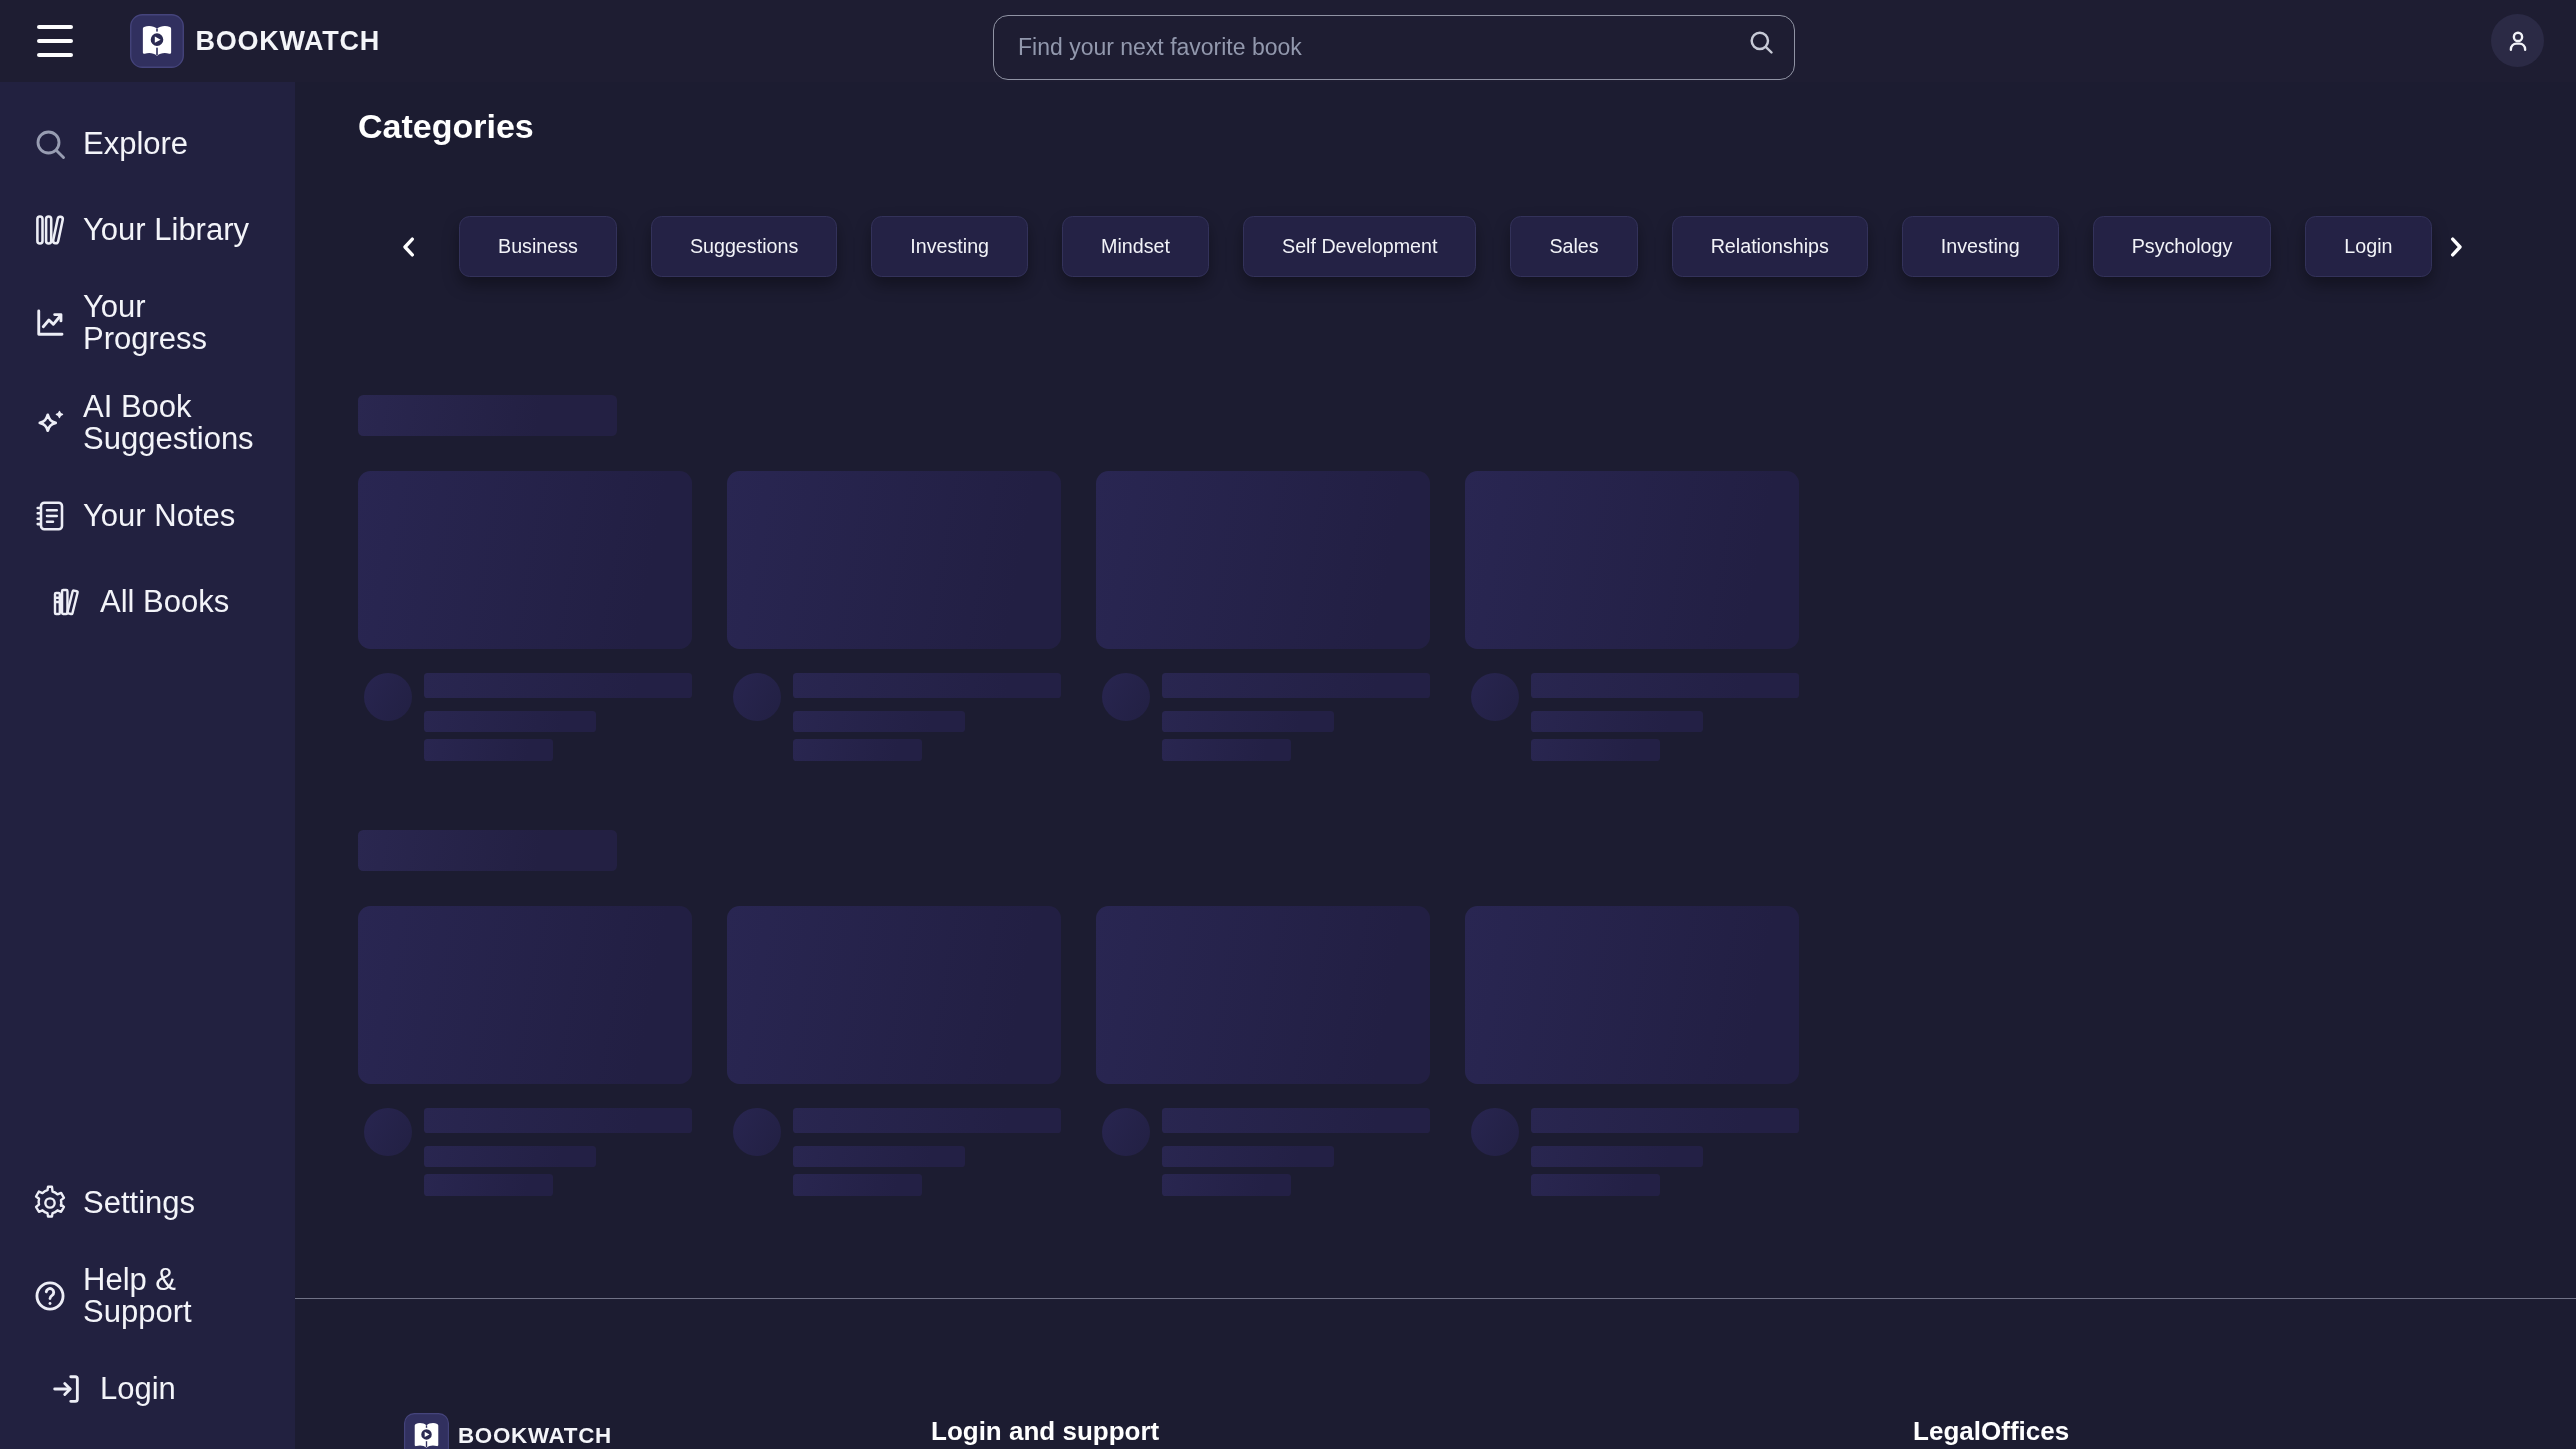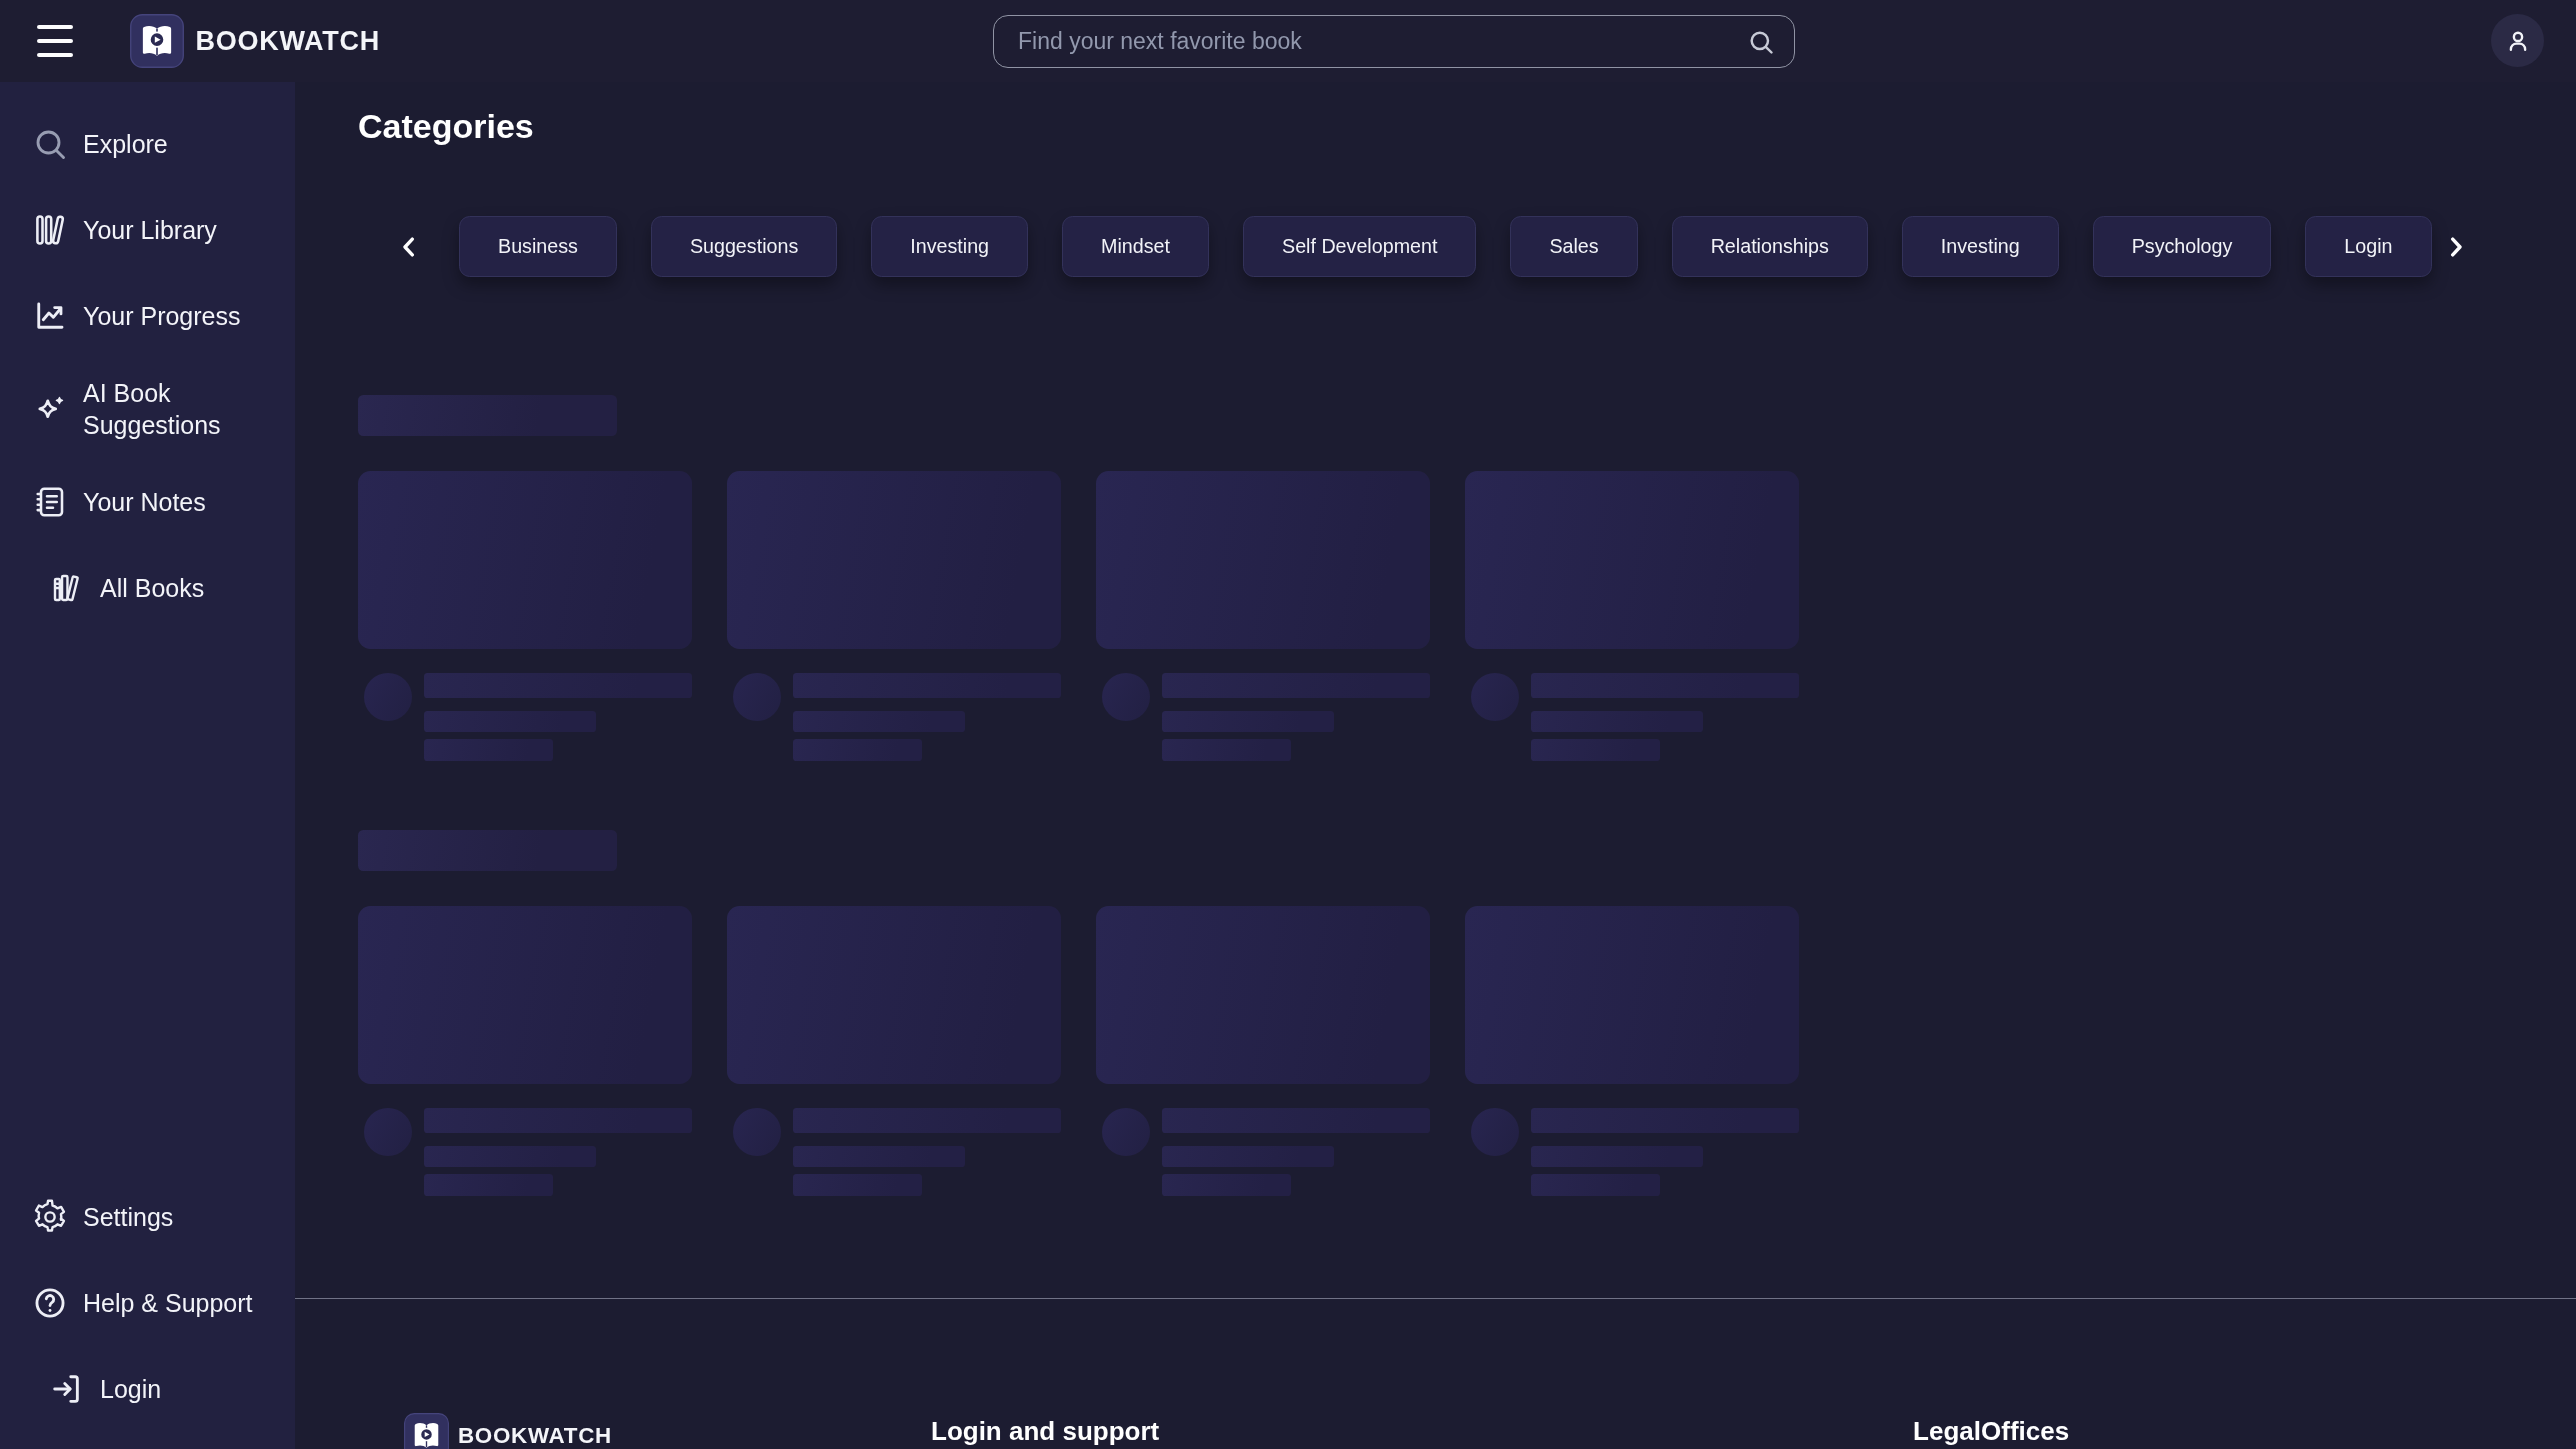--- a/index.html
+++ b/index.html
@@ -20,21 +20,21 @@
   .hamburger {
     position:absolute; left:34px; top:23px; width:41px; height:36px;
     background:transparent; border:none; cursor:pointer;
     display:flex; flex-direction:column; justify-content:space-between; padding:1.8px 2.7px;
   }
   .hamburger span { display:block; width:36px; height:4.5px; border-radius:2.7px; background:#fdfdfe; }
   .brand { position:absolute; left:130px; top:14.3px; display:flex; align-items:center; gap:11.6px; }
   .brand-word {
     font-size:27px; font-weight:800; letter-spacing:0.7px; color:#f4f5f9;
   }
-  .searchwrap { position:absolute; left:993px; top:15px; width:802px; height:53px; }
+  .searchwrap { position:absolute; left:993px; top:15px; width:802px; height:65px; }
   .searchwrap input {
     width:100%; height:100%; background:transparent;
     border:1.8px solid rgba(173,177,193,.8); border-radius:15px;
     padding:0 72px 0 24px; font-size:23px; color:#e9ebf3; outline:none;
     font-family:inherit;
   }
   .searchwrap input::placeholder { color:#9298ad; }
   .search-glyph { position:absolute; right:19.7px; top:12.5px; width:28px; height:28px; }
   .userbtn {
     position:absolute; left:2491px; top:14.3px; width:53px; height:53px; border-radius:50%;
@@ -50,21 +50,21 @@
     padding:37px 0 35px 0;
   }
   .nav-item {
     display:flex; align-items:center; gap:15px;
     min-height:50px; margin-bottom:36px; padding-left:32px;
     cursor:pointer;
   }
   .nav-item:last-child { margin-bottom:0;margin-left:17px; }
   .nav-icon { width:36px; height:36px; flex:0 0 36px; color:#edeef6; }
   .nav-item[data-icon="search-icon"] .nav-icon { color:#989db2; }
-  .nav-label { font-size:25px; line-height:32px; font-weight:500; color:#f3f4f9; max-width:190px; }
+  .nav-label { font-size:31px; line-height:32px; font-weight:500; color:#f3f4f9; max-width:190px; }
 
   
   .main { position:absolute; left:295px; top:82px; width:2281px; height:1367px; background:var(--main-bg,#1c1c31); }
   .page-heading { position:absolute; left:63px; top:25px; font-size:34px; font-weight:700; color:#fff; }
 
   .carousel { position:absolute; left:0; right:0; top:134px; height:61px; display:flex; align-items:center; padding:0 103px 0 96px; }
   .car-arrow { width:36px; height:61px; background:transparent; border:none; cursor:pointer; display:flex; align-items:center; justify-content:center; color:#fff; }
   .car-arrow.right { margin-left:auto; }
   .chips { display:flex; gap:34px; margin-left:32px; }
   .chip {

